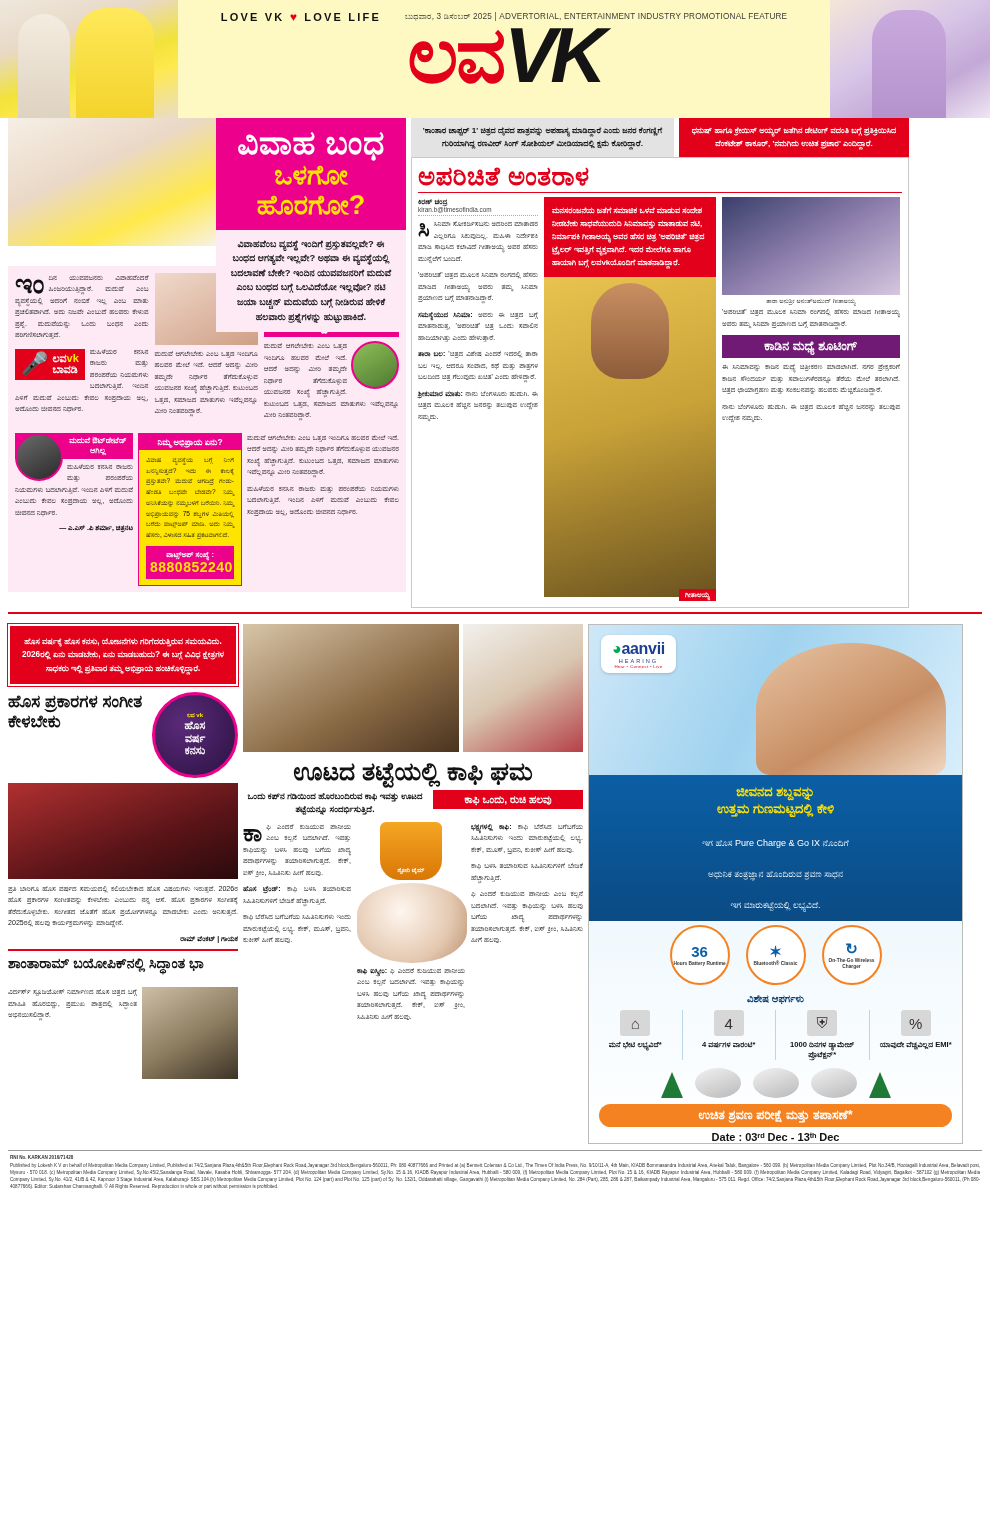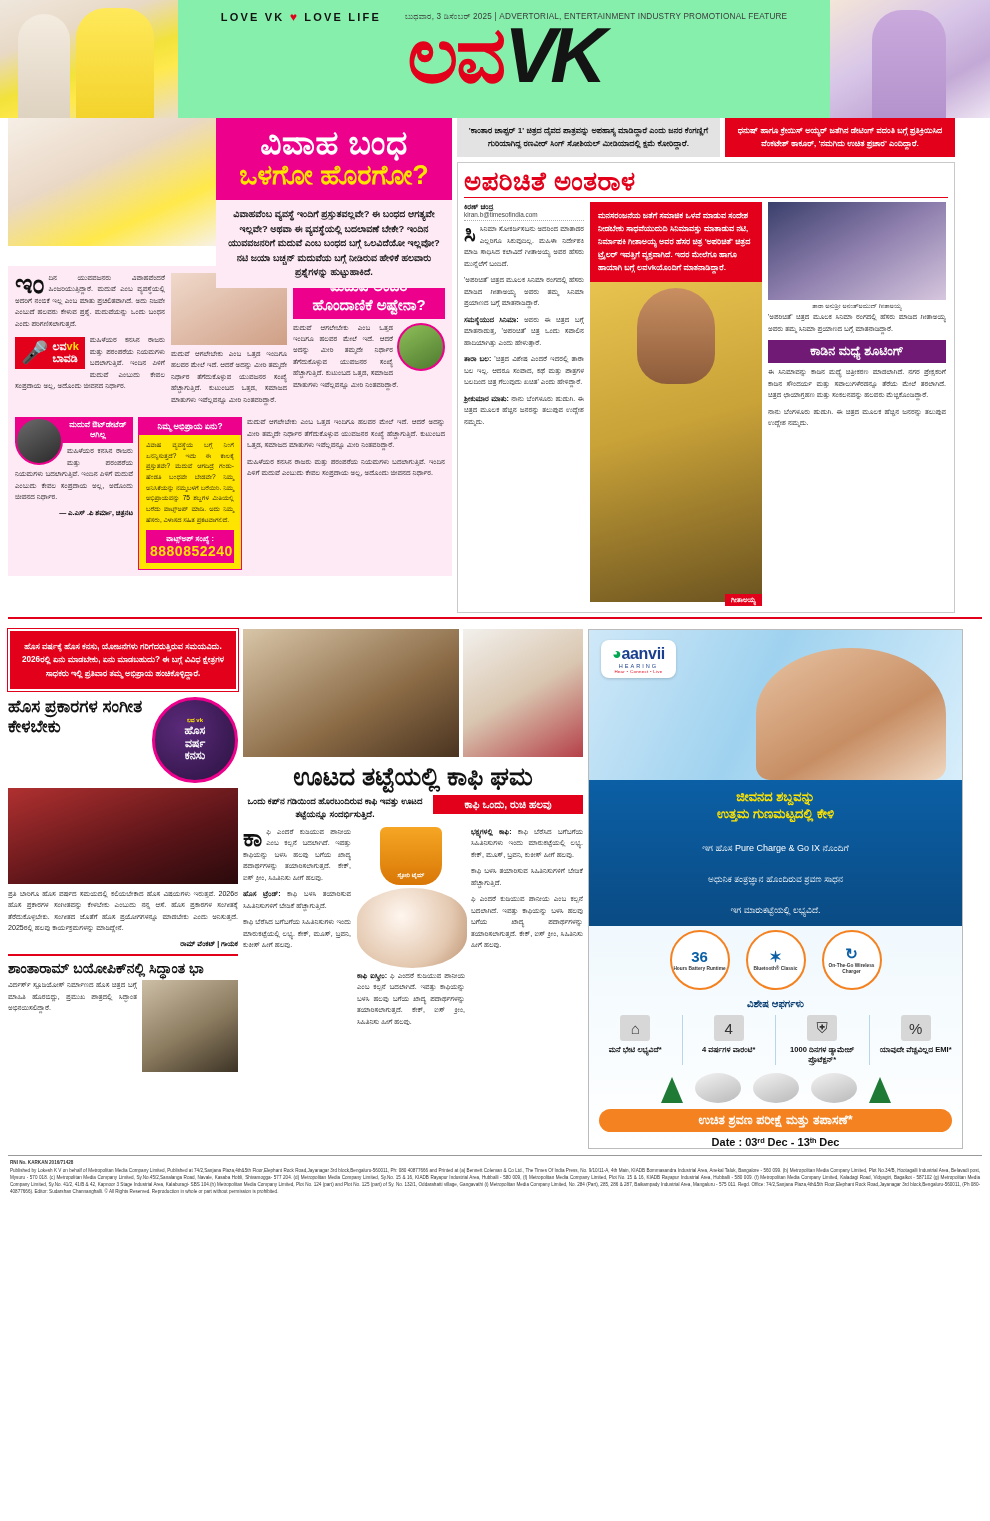--- a/index.html
+++ b/index.html
@@ -6,21 +6,21 @@
   body {
     width: 990px; height: 1521px;
     background: #ffffff;
     font-family: "Liberation Sans", sans-serif;
     position: relative;
     overflow: hidden;
   }
   .page { width: 990px; height: 1521px; position: relative; background:#fff; }
 
   
-  .masthead { position: relative; height: 118px; background:#86efac;text-decoration:underline; }
+  .masthead { position: relative; height: 118px; background:#fef9c3;text-decoration:underline; }
   .mh-photo-l { position:absolute; left:0; top:0; width:178px; height:118px;
       background: linear-gradient(160deg,#efe7dd 0%,#e8d9c6 30%,#f2e23a 55%,#ffe94d 70%,#e9dcc8 100%);
       overflow:hidden; }
   .mh-photo-l::after{content:"";position:absolute;left:18px;top:14px;width:52px;height:104px;border-radius:26px 26px 0 0;
       background:linear-gradient(180deg,#f4ece0,#ded2c0);}
   .mh-photo-l::before{content:"";position:absolute;left:76px;top:8px;width:78px;height:110px;border-radius:30px 30px 0 0;
       background:linear-gradient(180deg,#ffe95a,#f3d32c);}
   .mh-photo-r { position:absolute; right:0; top:0; width:160px; height:118px;
       background: linear-gradient(150deg,#f4e6d8 0%,#d9c7e8 40%,#c3a9d6 70%,#efe6f3 100%); overflow:hidden;}
   .mh-photo-r::after{content:"";position:absolute;left:42px;top:10px;width:74px;height:108px;border-radius:30px 30px 0 0;
@@ -29,21 +29,21 @@
   .mh-toprow { display:flex; align-items:center; justify-content:center; gap:24px; padding-top:10px; }
   .mh-tag { font-size:11px; font-weight:bold; letter-spacing:2.2px; color:#111; white-space:nowrap; }
   .mh-tag .hrt { color:#e2001a; font-size:12px; }
   .mh-date { font-size:8.2px; color:#3a3a3a; letter-spacing:.2px; white-space:nowrap; }
   .mh-logo { font-size:78px; line-height:.92; font-weight:bold; letter-spacing:-2px; margin-top:-4px;}
   .mh-logo .kn { color:#e2001a; }
   .mh-logo .vk { color:#141414; font-style:italic; letter-spacing:-6px; }
 
   
   .topwrap { display:flex; gap:5px; padding:0 8px; }
-  .col-left { width:444px; }
+  .col-left { width:398px; }
   .col-right { width:498px; }
 
   
   .headbox { background:#ec008c; color:#fff; text-align:center; padding:8px 6px 9px; }
   .headbox .l1 { font-size:33px; font-weight:bold; line-height:1.04; letter-spacing:.5px;}
   .headbox .l2 { font-size:27px; font-weight:bold; color:#ffe400; line-height:1.1; margin-top:1px;}
   .headstand { background:#fdeaf4; color:#1a1a1a; font-size:9.4px; line-height:1.55;
       text-align:center; padding:7px 12px 8px; font-weight:bold; }
 
   .photostrip { display:flex; height:128px; margin-top:0; }
@@ -75,21 +75,21 @@
   .mic-txt .vks { color:#ffe400; }
   .box-yellow { background:#ffe400; border:1px solid #ec008c; padding:6px 7px; }
   .box-yellow .bh { background:#ec008c; color:#fff; font-size:8.4px; font-weight:bold;
       text-align:center; padding:3px; margin:-6px -7px 5px; line-height:1.25;}
   .wa-box { background:#ec008c; color:#fff; text-align:center; padding:4px; margin-top:5px;}
   .wa-box .lbl { font-size:7.4px; font-weight:bold; }
   .wa-box .num { font-size:14px; font-weight:bold; color:#ffe400; letter-spacing:.5px;}
   .byline-right { text-align:right; font-size:7px; font-weight:bold; margin-top:4px;}
 
   
-  .teaserrow { display:flex; gap:5px; margin-bottom:5px; }
+  .teaserrow { display:flex; gap:5px; }
   .teaser-grey { flex:1; background:#e3e3e3; color:#111; font-size:8.1px; line-height:1.55;
       padding:7px 9px; text-align:center; font-weight:bold;}
   .teaser-red { width:230px; background:#e2001a; color:#fff; font-size:8.1px; line-height:1.55;
       padding:7px 9px; text-align:center; font-weight:bold;}
 
   .rightpanel { border:1px solid #c9c9c9; padding:5px 6px 6px; background:#fff; }
   .sec-title { font-size:26px; font-weight:bold; color:#e2001a; letter-spacing:.5px; line-height:1.05;}
   .sec-rule { border-bottom:1px solid #e2001a; margin:2px 0 4px; }
   .byline { font-size:7.2px; font-weight:bold; color:#111; }
   .byline-mail { font-size:6.4px; color:#444; border-bottom:1px dotted #aaa; padding-bottom:2px; margin-bottom:3px;}
@@ -377,21 +377,21 @@
       </div>
 
       <div class="stage-photo" style="margin-top:5px;"></div>
 
       <div class="body-txt" style="margin-top:5px;">
         <p>ಪ್ರತಿ ಬಾರಿಗೂ ಹೊಸ ವರ್ಷದ ಸಮಯದಲ್ಲಿ ಕಲಿಯಬೇಕಾದ ಹೊಸ ವಿಷಯಗಳು ಇರುತ್ತವೆ. 2026ರ ಹೊಸ ಪ್ರಕಾರಗಳ ಸಂಗೀತವನ್ನು ಕೇಳಬೇಕು ಎಂಬುದು ನನ್ನ ಆಸೆ. ಹೊಸ ಪ್ರಕಾರಗಳ ಸಂಗೀತಕ್ಕೆ ತೆರೆದುಕೊಳ್ಳಬೇಕು. ಸಂಗೀತದ ಜೊತೆಗೆ ಹೊಸ ಪ್ರಯೋಗಗಳನ್ನೂ ಮಾಡಬೇಕು ಎಂದು ಅನಿಸುತ್ತದೆ. 2025ರಲ್ಲಿ ಹಲವು ಕಾರ್ಯಕ್ರಮಗಳನ್ನು ಮಾಡಿದ್ದೇನೆ.</p>
       </div>
       <div class="byline-right">ರಾಮ್ ವೆಂಕಟ್ | ಗಾಯಕ</div>
 
       <div class="film-head" style="margin-top:6px; border-top:2px solid #e2001a; padding-top:4px;">ಶಾಂತಾರಾಮ್ ಬಯೋಪಿಕ್‌ನಲ್ಲಿ ಸಿದ್ಧಾಂತ ಭಾ</div>
-      <div style="display:flex; gap:5px; margin-top:4px;">
+      <div style="display:flex; gap:5px; margin-top:16px;font-family:Liberation Serif, serif;">
         <div class="body-txt" style="flex:1;">
           <p>ವಿರ್ದರ್ಸ್ ಸ್ಟೂಡಿಯೋಸ್ ನಿರ್ಮಾಣದ ಹೊಸ ಚಿತ್ರದ ಬಗ್ಗೆ ಮಾಹಿತಿ ಹೊರಬಿದ್ದು, ಪ್ರಮುಖ ಪಾತ್ರದಲ್ಲಿ ಸಿದ್ಧಾಂತ ಅಭಿನಯಿಸಲಿದ್ದಾರೆ.</p>
         </div>
         <div class="film-photo" style="width:96px;"></div>
       </div>
     </div>
 
     <div class="bcol-2">
       <div class="food-row">
         <div class="food-a"></div>

